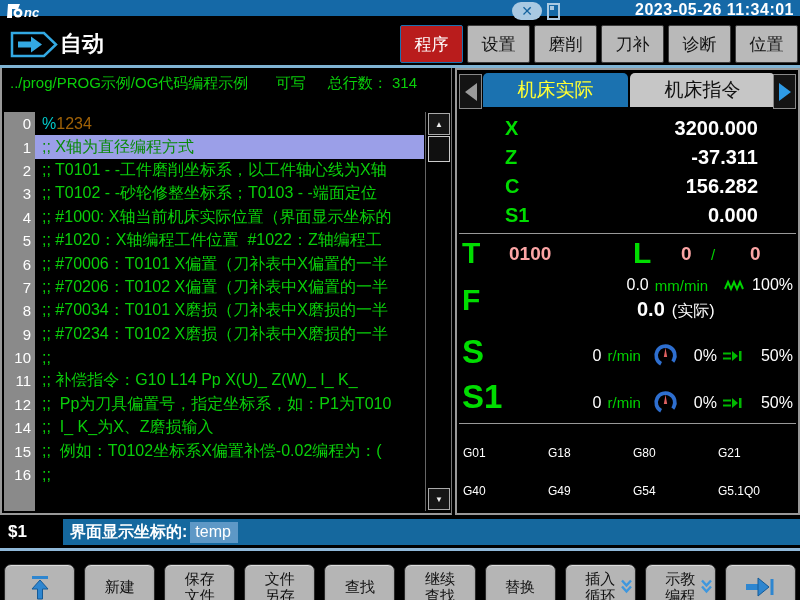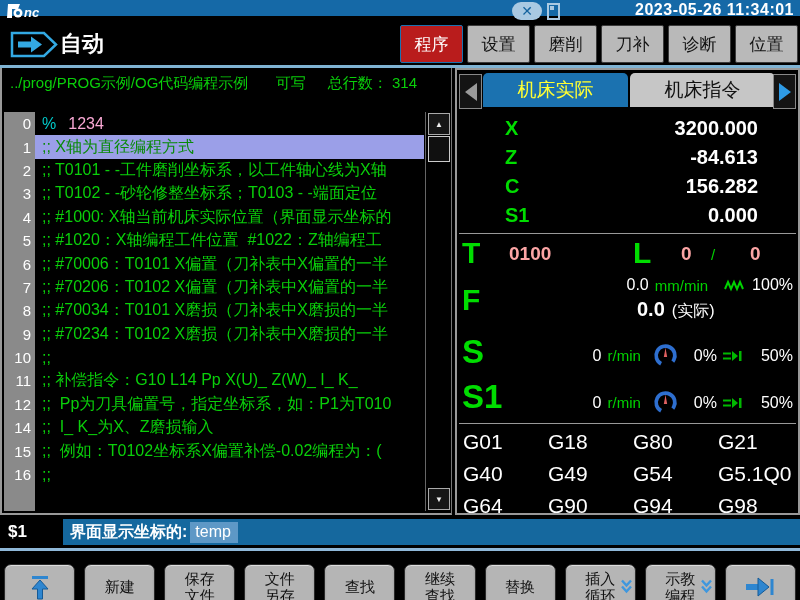--- a/index.html
+++ b/index.html
@@ -32,21 +32,21 @@
   #edmeta{display:flex;gap:22px;}
   #gutterbg{left:2px;top:44px;width:31px;bottom:2px;background:#8A8A8A;}
   #code{left:2px;top:44px;right:27px;bottom:2px;overflow:hidden;}
   .cl{height:23.4px;display:flex;align-items:center;}
   .ln{width:27px;flex:none;text-align:right;padding-right:4px;color:#fff;font-size:15px;}
   .ctbox{flex:1;overflow:hidden;height:100%;display:flex;align-items:center;}
   .ct{padding-left:7px;color:#0ACF0A;font-size:16px;white-space:pre;}
   .cl.sel .ctbox{background:#9B9FE8;}
   .cl.sel .ct{color:#0A8A0A;}
   .pct{color:#00C8C8;}
-  .l0rest{color:#f9a8d4;margin-left:12px;}
+  .l0rest{color:#a16207;}
   #sbar{right:0;top:44px;width:25px;bottom:2px;border-left:1px solid #666;}
   .sbbox{position:absolute;left:2px;width:20px;height:20px;background:#161616;border:1px solid #AAA;
          color:#EEE;display:flex;align-items:center;justify-content:center;font-size:8px;}
   #sbthumb{position:absolute;left:2px;top:24px;width:20px;height:24px;background:#101010;border:1px solid #CCC;}
 
   
   #rightpanel{left:455px;top:68px;width:345px;height:447px;background:#000;box-sizing:border-box;border:2px solid #999;}
   .navbtn{position:absolute;top:4px;width:21px;height:33px;background:#141414;border:1px solid #888;
           display:flex;align-items:center;justify-content:center;}
   #prevbtn{left:2px;} #nextbtn{right:2px;}
@@ -57,21 +57,21 @@
   #tabcmd{left:173px;background:#C6C6C6;color:#111;}
   .axisrow{position:absolute;left:0;right:0;height:29px;}
   .axname{position:absolute;left:48px;color:#00DD00;font-size:20px;font-weight:bold;}
   .axval{position:absolute;right:40px;color:#fff;font-size:20px;font-weight:bold;}
   .rphr{position:absolute;left:2px;right:2px;height:1px;background:#999;}
   .big{color:#00DD00;font-weight:bold;font-size:30px;line-height:1;}
   .wv{color:#fca5a5;font-weight:bold;font-size:19px;}
   .gl{color:#00D300;font-size:15px;}
   .wn{color:#fff;font-size:16px;}
   .srow{position:absolute;right:5px;display:flex;align-items:center;}
-  .gcell{color:#fff;font-size:21px;}
+  .gcell{color:#fff;font-size:12px;margin-top:16px;}
   #ggrid{position:absolute;left:6px;top:360px;display:grid;grid-template-columns:85px 85px 85px 90px;row-gap:8px;}
 
   
   #cmdrow{left:0;top:515px;width:800px;height:33px;background:#000;}
   #channel{left:8px;top:7px;font-size:17px;font-weight:bold;color:#fff;}
   #cmdfield{left:63px;top:4px;right:0;height:26px;background:#15689E;display:flex;align-items:center;padding-left:7px;position:absolute;}
   #prompt{color:#fff;font-weight:bold;font-size:16px;}
   #cmdvalue{margin-left:3px;background:#5E98C6;color:#fff;font-size:16px;padding:1px 7px 2px 5px;}
   #sep2{left:0;top:548px;width:800px;height:3px;background:#8FB8D8;}
 
@@ -240,21 +240,21 @@
   <div id="nextbtn" class="navbtn">
       <div class="tri-r"></div>
     </div>
 
   <div class="axisrow" style="top:47px">
       <span class="axname">X</span>
       <span class="axval">3200.000</span>
     </div>
   <div class="axisrow" style="top:76px">
       <span class="axname">Z</span>
-      <span class="axval">-84.613</span>
+      <span class="axval">-37.311</span>
     </div>
   <div class="axisrow" style="top:105px">
       <span class="axname">C</span>
       <span class="axval">156.282</span>
     </div>
   <div class="axisrow" style="top:134px">
       <span class="axname">S1</span>
       <span class="axval">0.000</span>
     </div>
   <div class="rphr" style="top:163px"></div>

